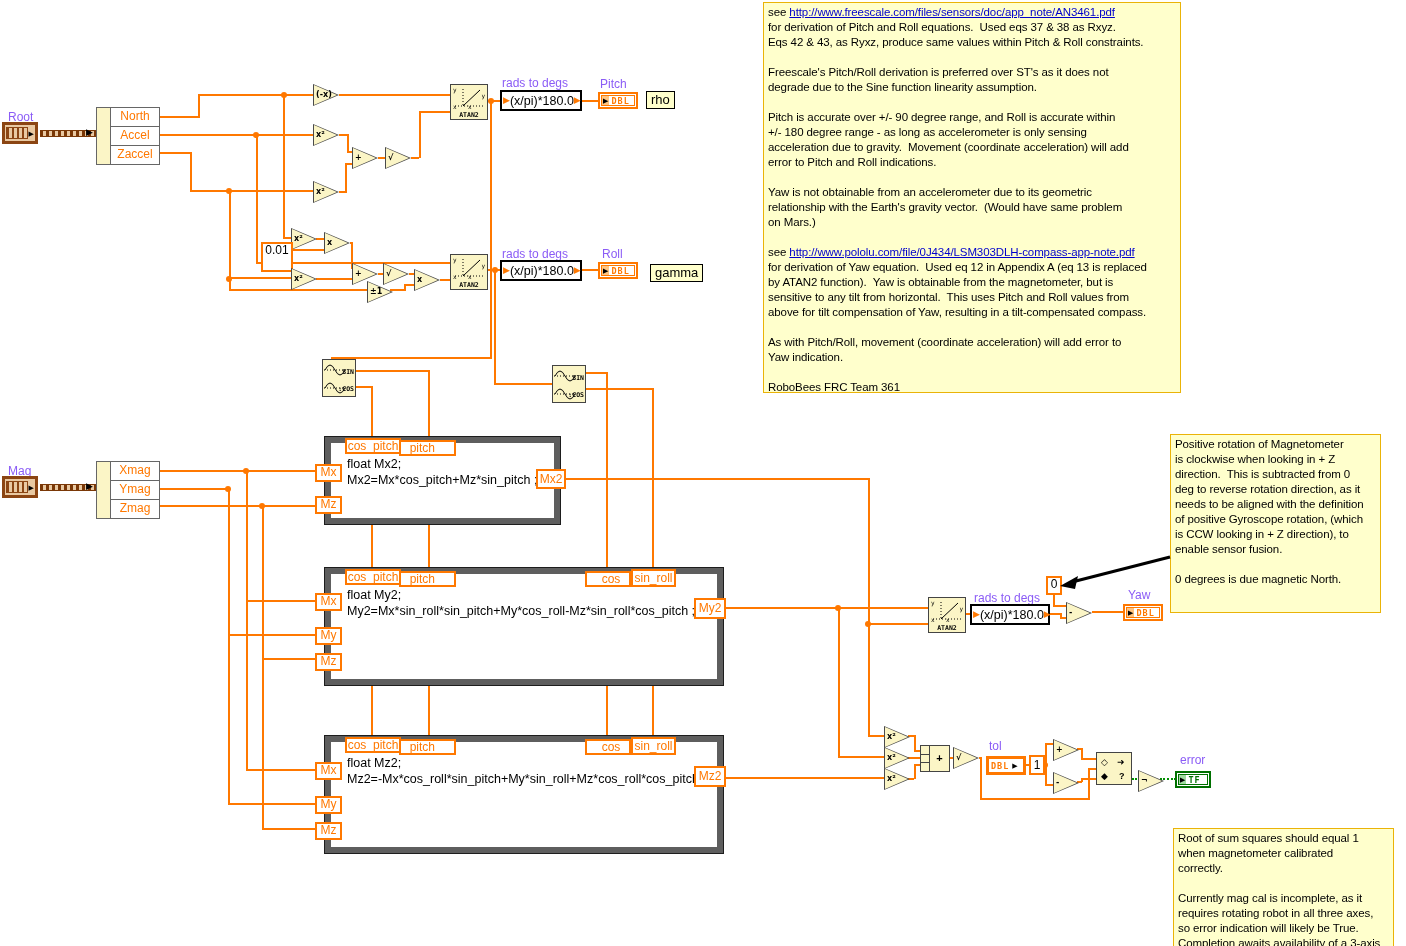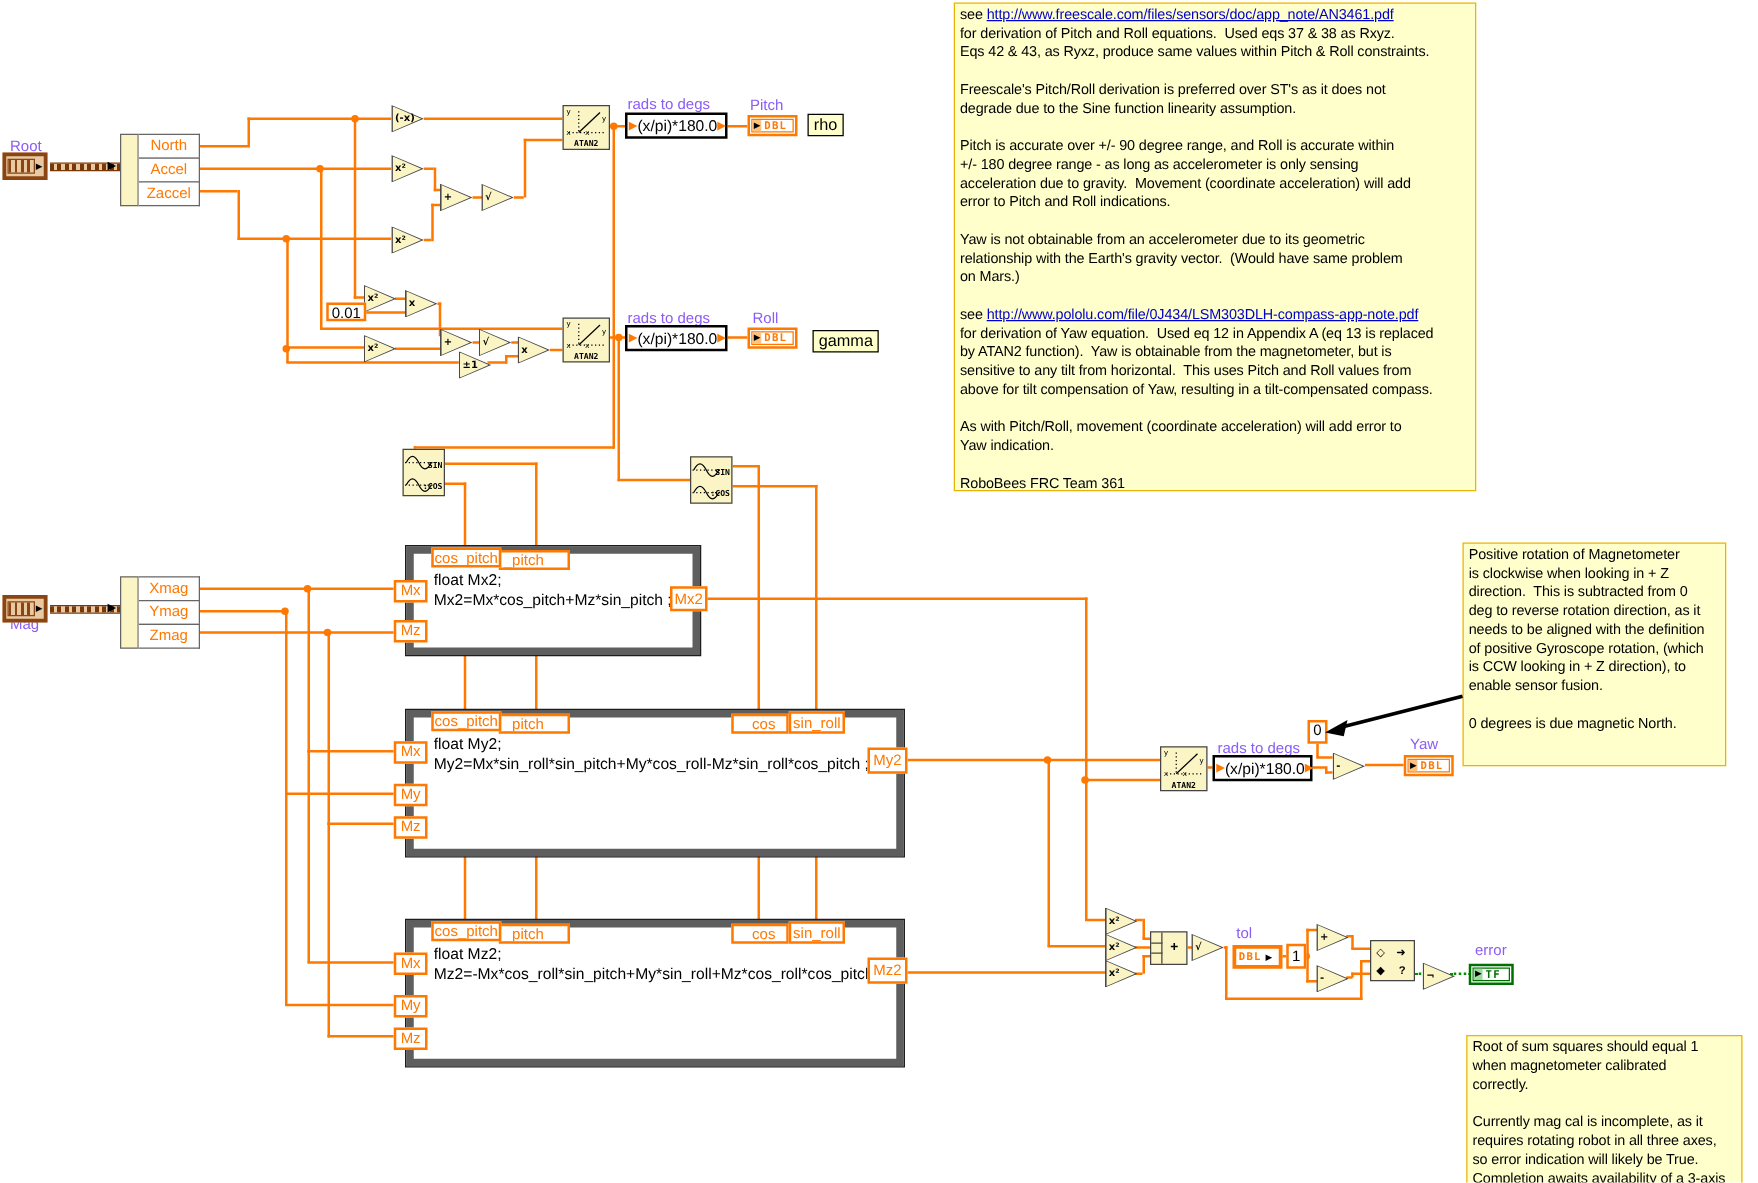--- a/index.html
+++ b/index.html
@@ -228,21 +228,21 @@
   <span class="arr">▶</span>
 </div>
 <div class="unb" style="left:96px;top:107px">
   <div class="strip"></div>
   <div class="rows">
     <div>North</div>
     <div>Accel</div>
     <div>Zaccel</div>
   </div>
 </div>
-<div class="cap" style="left:8px;top:492px">Mag</div>
+<div class="cap" style="left:8px;top:464px">Mag</div>
 <div class="term" style="left:2px;top:476px">
   <span class="seg"></span>
   <span class="arr">▶</span>
 </div>
 <div class="unb" style="left:96px;top:461px">
   <div class="strip"></div>
   <div class="rows">
     <div>Xmag</div>
     <div>Ymag</div>
     <div>Zmag</div>
@@ -302,21 +302,21 @@
 <div class="tri" style="left:291px;top:228px">
     <i></i>
     <u></u>
     <b>x²</b>
   </div>
 <div class="tri" style="left:324px;top:232px">
     <i></i>
     <u></u>
     <b>x</b>
   </div>
-<div class="const" style="left:261px;top:242px;width:32px;height:15px">0.01</div>
+<div class="const" style="left:261px;top:242px;width:32px;height:30px">0.01</div>
 <div class="tri" style="left:291px;top:268px">
     <i></i>
     <u></u>
     <b>x²</b>
   </div>
 <div class="tri" style="left:352px;top:263px">
     <i></i>
     <u></u>
     <b>+</b>
   </div>

